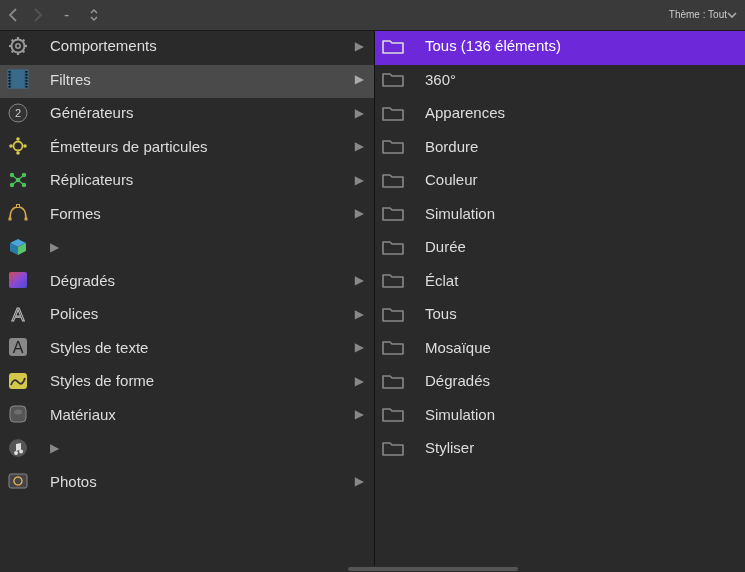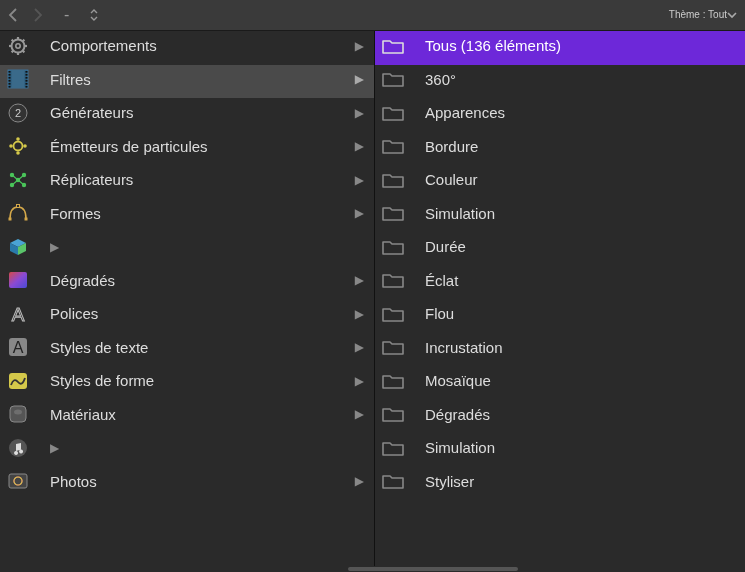--- a/index.html
+++ b/index.html
@@ -337,29 +337,21 @@
           </svg>
         </span>
     <span class="row-label">Éclat</span>
   </div>
       <div class="row">
     <span class="row-icon">
           <svg width="24" height="20" viewBox="0 0 24 20">
             <path d="M2 5 L2 17 L22 17 L22 7 L11 7 L9 5 Z" fill="none" stroke="#888" stroke-width="1.6" stroke-linejoin="round"></path>
           </svg>
         </span>
-    <span class="row-label">Flou</span>
-  </div>
-      <div class="row">
-    <span class="row-icon">
-          <svg width="24" height="20" viewBox="0 0 24 20">
-            <path d="M2 5 L2 17 L22 17 L22 7 L11 7 L9 5 Z" fill="none" stroke="#888" stroke-width="1.6" stroke-linejoin="round"></path>
-          </svg>
-        </span>
-    <span class="row-label">Incrustation</span>
+    <span class="row-label">Tous</span>
   </div>
       <div class="row">
     <span class="row-icon">
           <svg width="24" height="20" viewBox="0 0 24 20">
             <path d="M2 5 L2 17 L22 17 L22 7 L11 7 L9 5 Z" fill="none" stroke="#888" stroke-width="1.6" stroke-linejoin="round"></path>
           </svg>
         </span>
     <span class="row-label">Mosaïque</span>
   </div>
       <div class="row">

